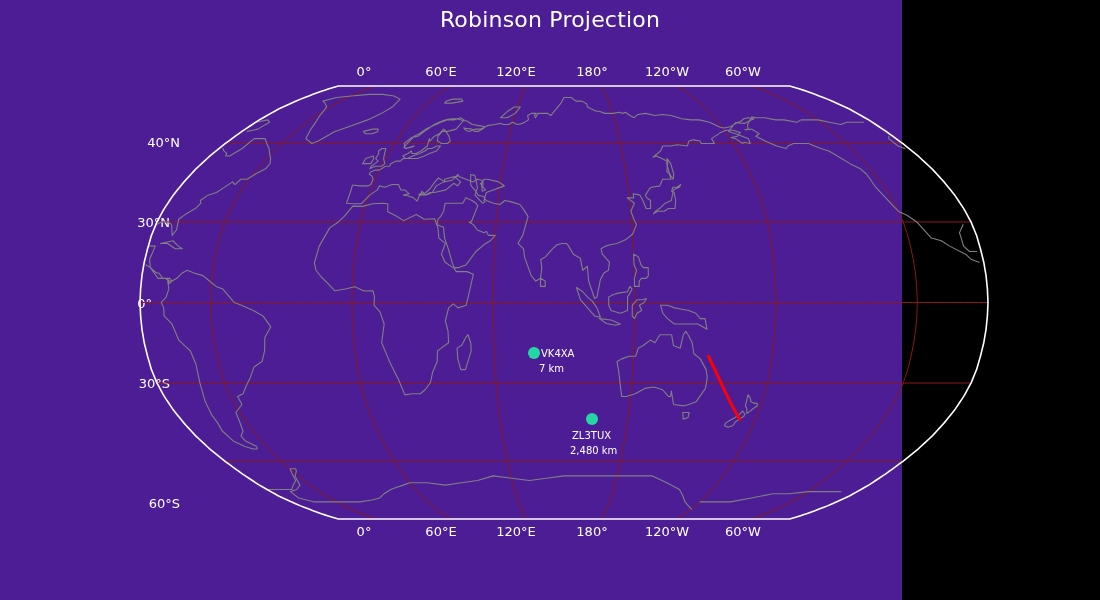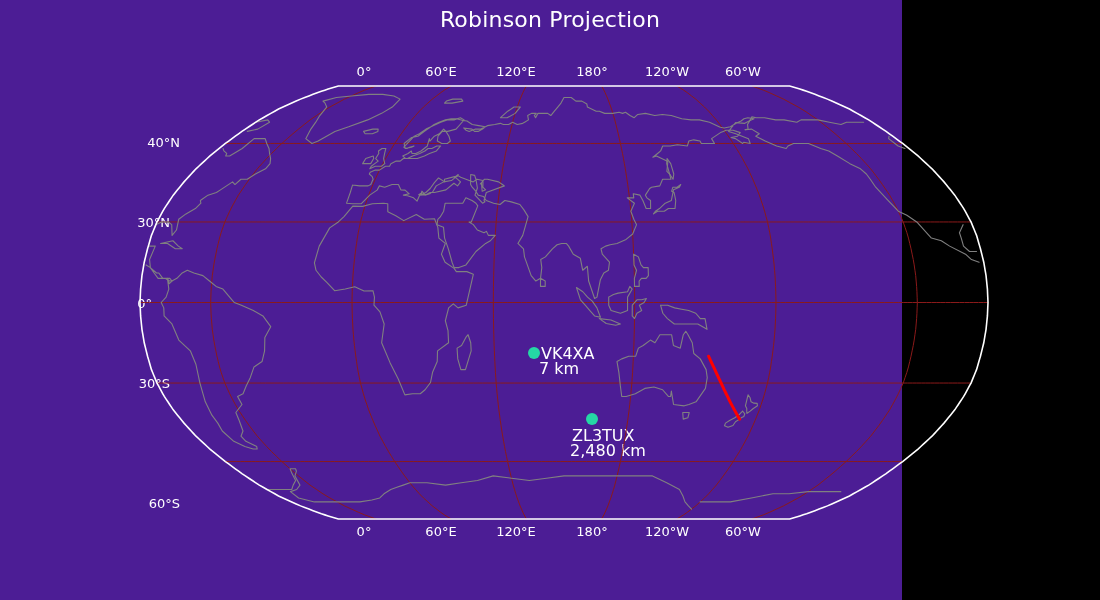--- a/index.html
+++ b/index.html
@@ -53,21 +53,21 @@
   .lat-label {
     position: absolute;
     font-size: 13px;
     color: #ffffff;
     transform: translateY(-50%);
     text-align: right;
     white-space: nowrap;
   }
   .station-label {
     position: absolute;
-    font-size: 16px;
+    font-size: 10px;
     color: #ffffff;
     white-space: nowrap;
     line-height: 15px;
   }
   svg { display: block; }
 </style>
 </head>
 <body>
 
 <div id="figure">

